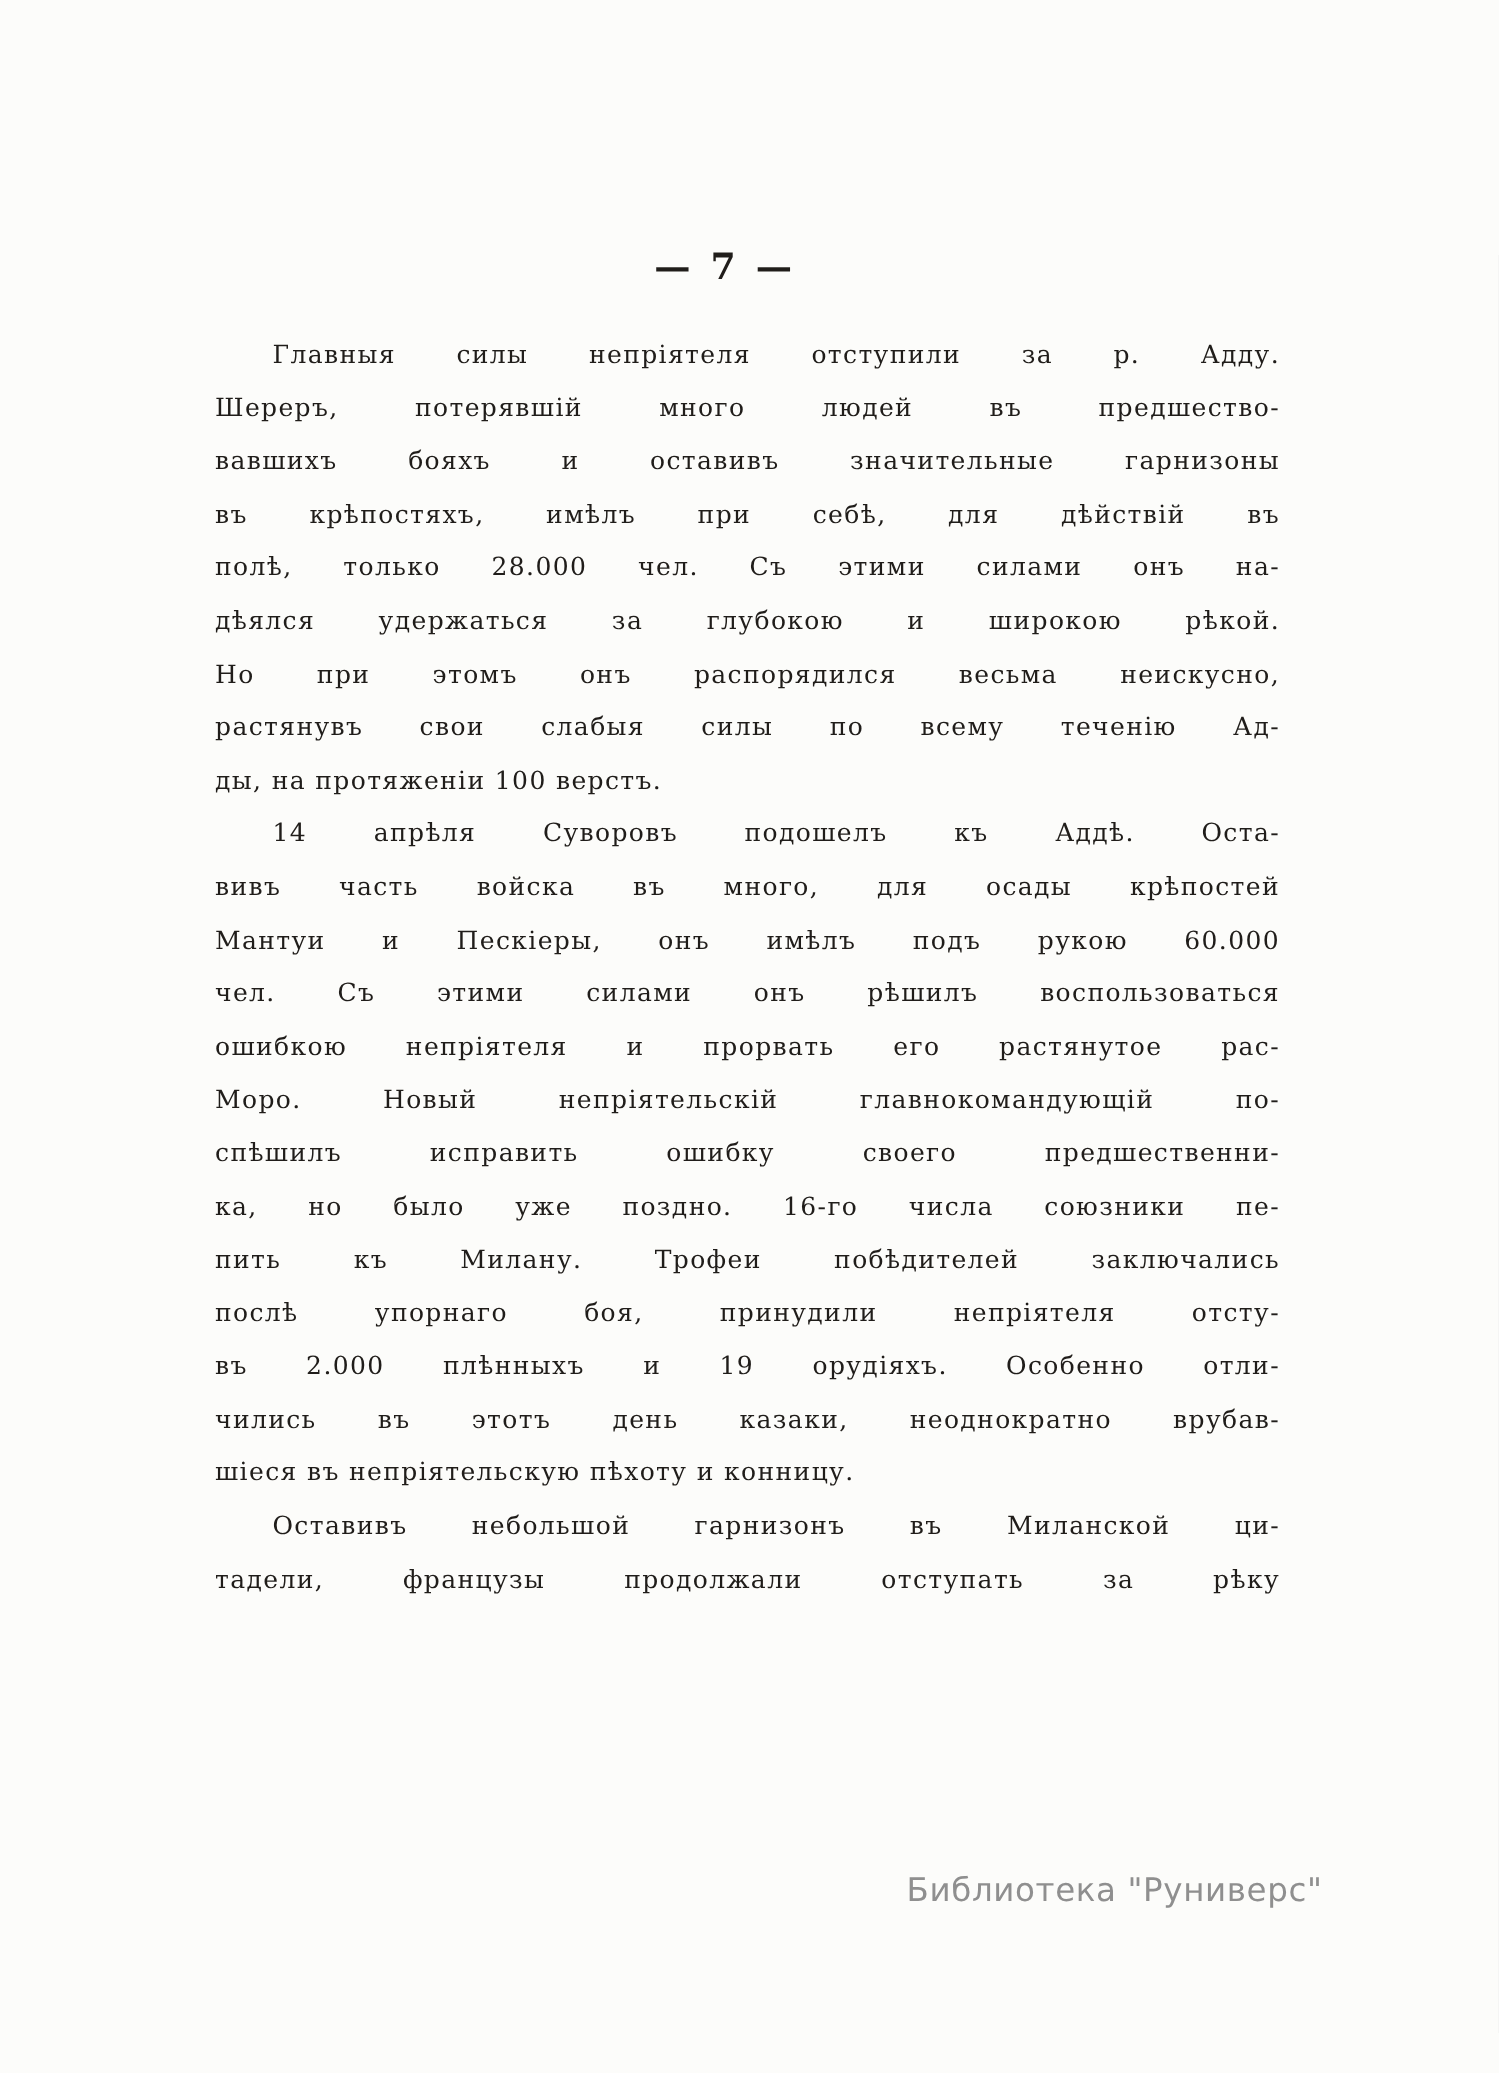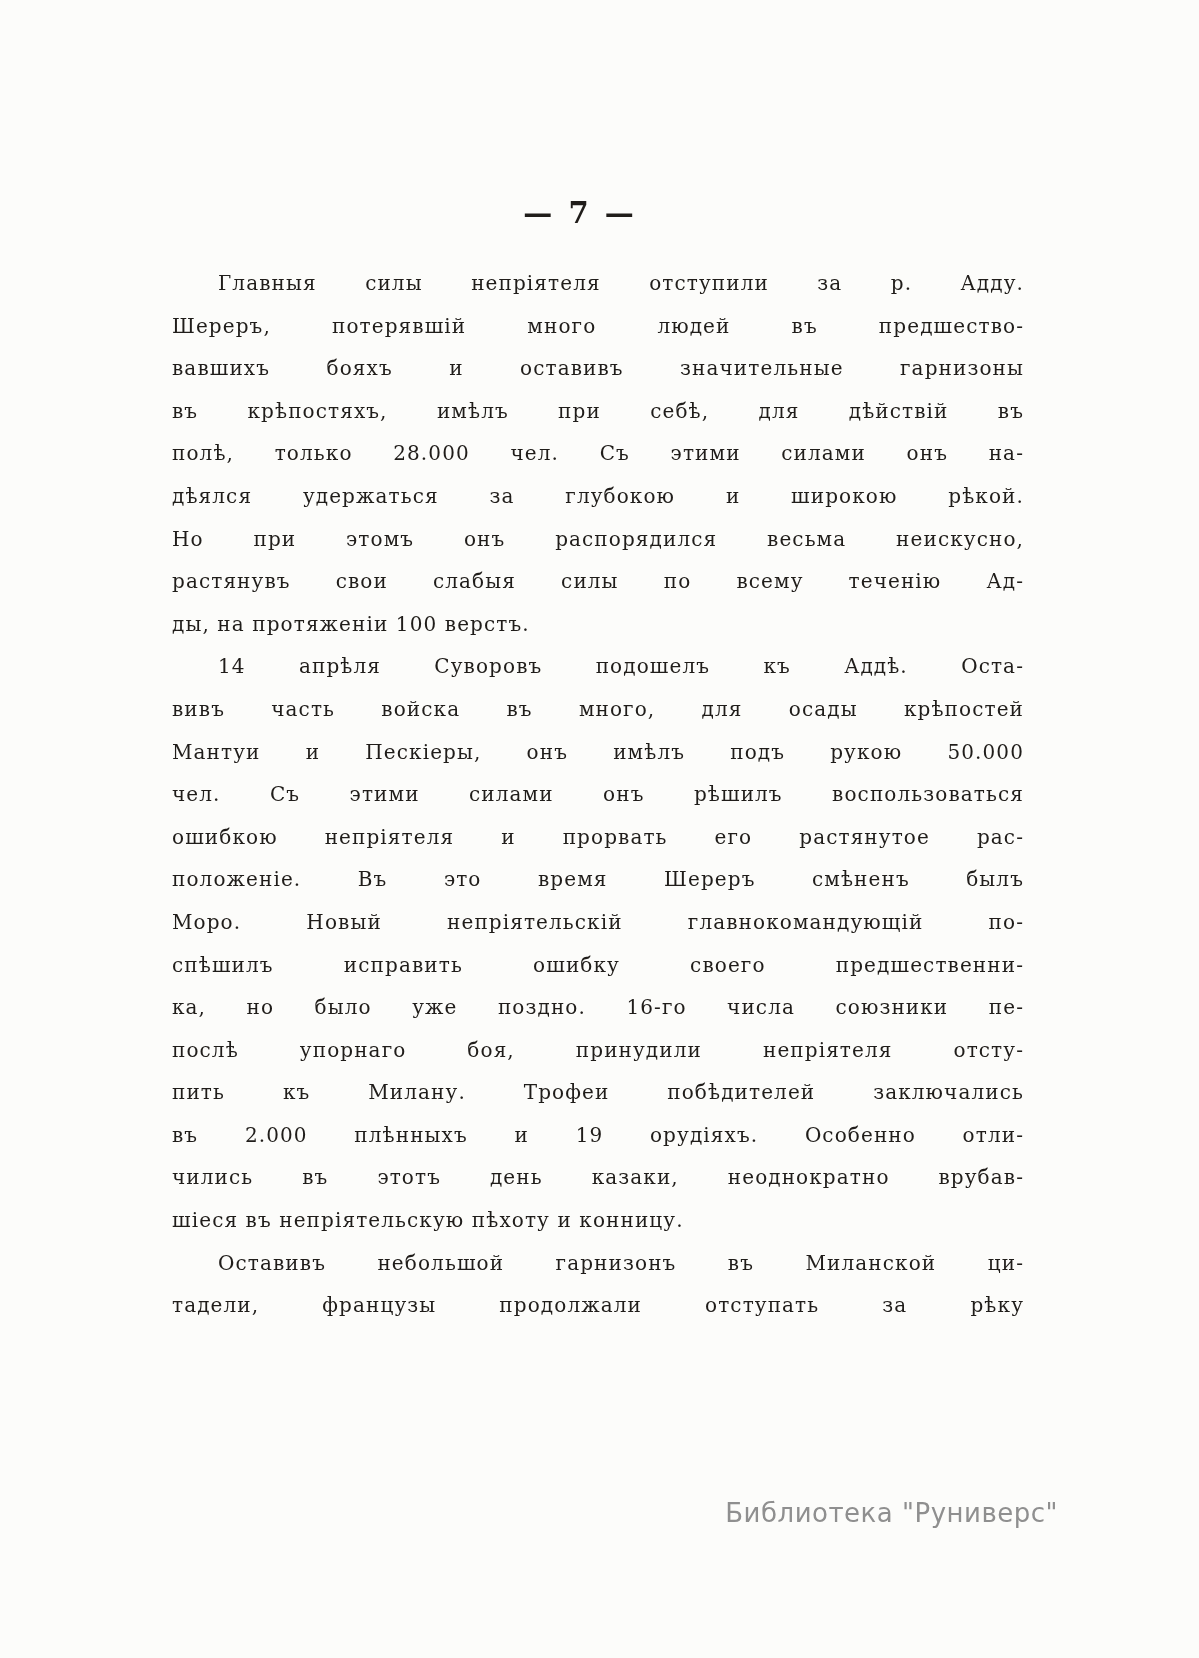--- a/index.html
+++ b/index.html
@@ -74,29 +74,28 @@
       <div class="line">Шереръ, потерявшій много людей въ предшество-</div>
       <div class="line">вавшихъ бояхъ и оставивъ значительные гарнизоны</div>
       <div class="line">въ крѣпостяхъ, имѣлъ при себѣ, для дѣйствій въ</div>
       <div class="line">полѣ, только 28.000 чел. Съ этими силами онъ на-</div>
       <div class="line">дѣялся удержаться за глубокою и широкою рѣкой.</div>
       <div class="line">Но при этомъ онъ распорядился весьма неискусно,</div>
       <div class="line">растянувъ свои слабыя силы по всему теченію Ад-</div>
       <div class="line noju">ды, на протяженіи 100 верстъ.</div>
       <div class="line indent">14 апрѣля Суворовъ подошелъ къ Аддѣ. Оста-</div>
       <div class="line">вивъ часть войска въ много, для осады крѣпостей</div>
-      <div class="line">Мантуи и Пескіеры, онъ имѣлъ подъ рукою 50.000</div>
+      <div class="line">Мантуи и Пескіеры, онъ имѣлъ подъ рукою 60.000</div>
       <div class="line">чел. Съ этими силами онъ рѣшилъ воспользоваться</div>
       <div class="line">ошибкою непріятеля и прорвать его растянутое рас-</div>
-      <div class="line">положеніе. Въ это время Шереръ смѣненъ былъ</div>
       <div class="line">Моро. Новый непріятельскій главнокомандующій по-</div>
       <div class="line">спѣшилъ исправить ошибку своего предшественни-</div>
       <div class="line">ка, но было уже поздно. 16-го числа союзники пе-</div>
+      <div class="line">пить къ Милану. Трофеи побѣдителей заключались</div>
       <div class="line">послѣ упорнаго боя, принудили непріятеля отсту-</div>
-      <div class="line">пить къ Милану. Трофеи побѣдителей заключались</div>
       <div class="line">въ 2.000 плѣнныхъ и 19 орудіяхъ. Особенно отли-</div>
       <div class="line">чились въ этотъ день казаки, неоднократно врубав-</div>
       <div class="line noju">шіеся въ непріятельскую пѣхоту и конницу.</div>
       <div class="line indent">Оставивъ небольшой гарнизонъ въ Миланской ци-</div>
       <div class="line">тадели, французы продолжали отступать за рѣку</div>
     </div>
 
   <div class="watermark">Библиотека "Руниверс"</div>
 </div>
 

